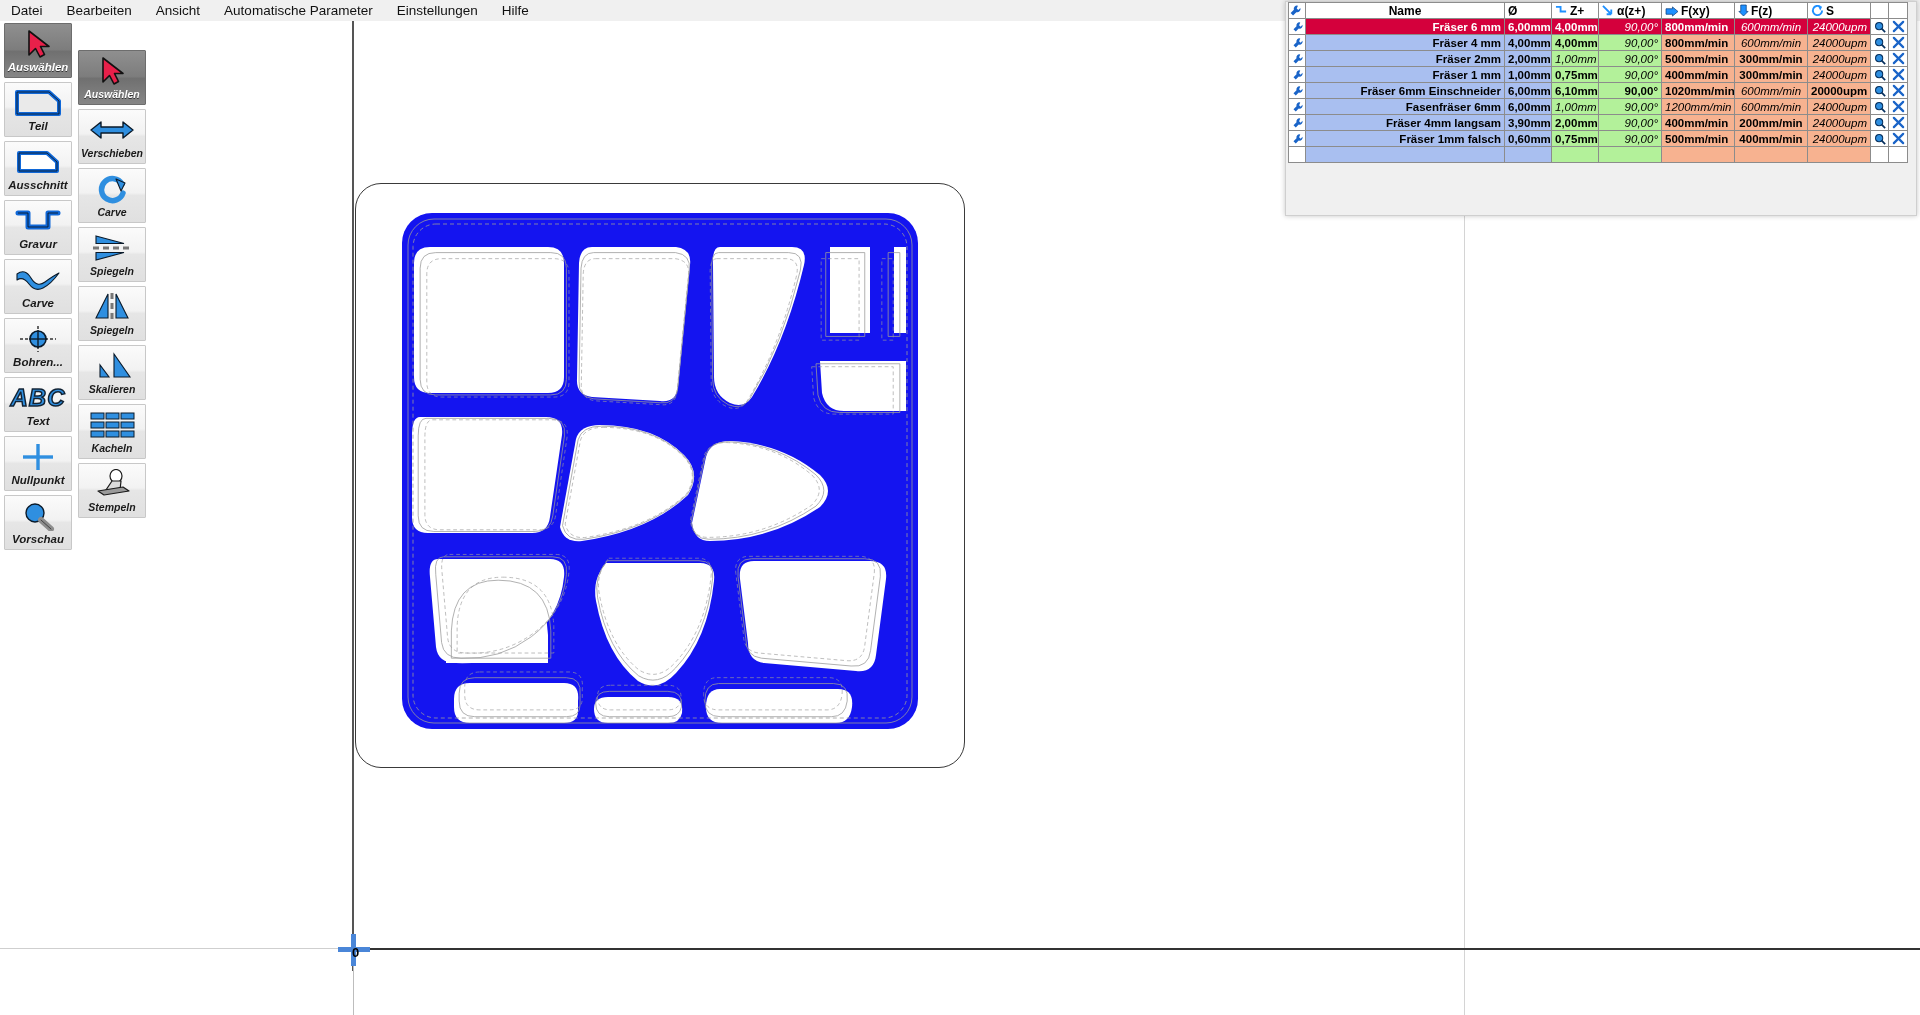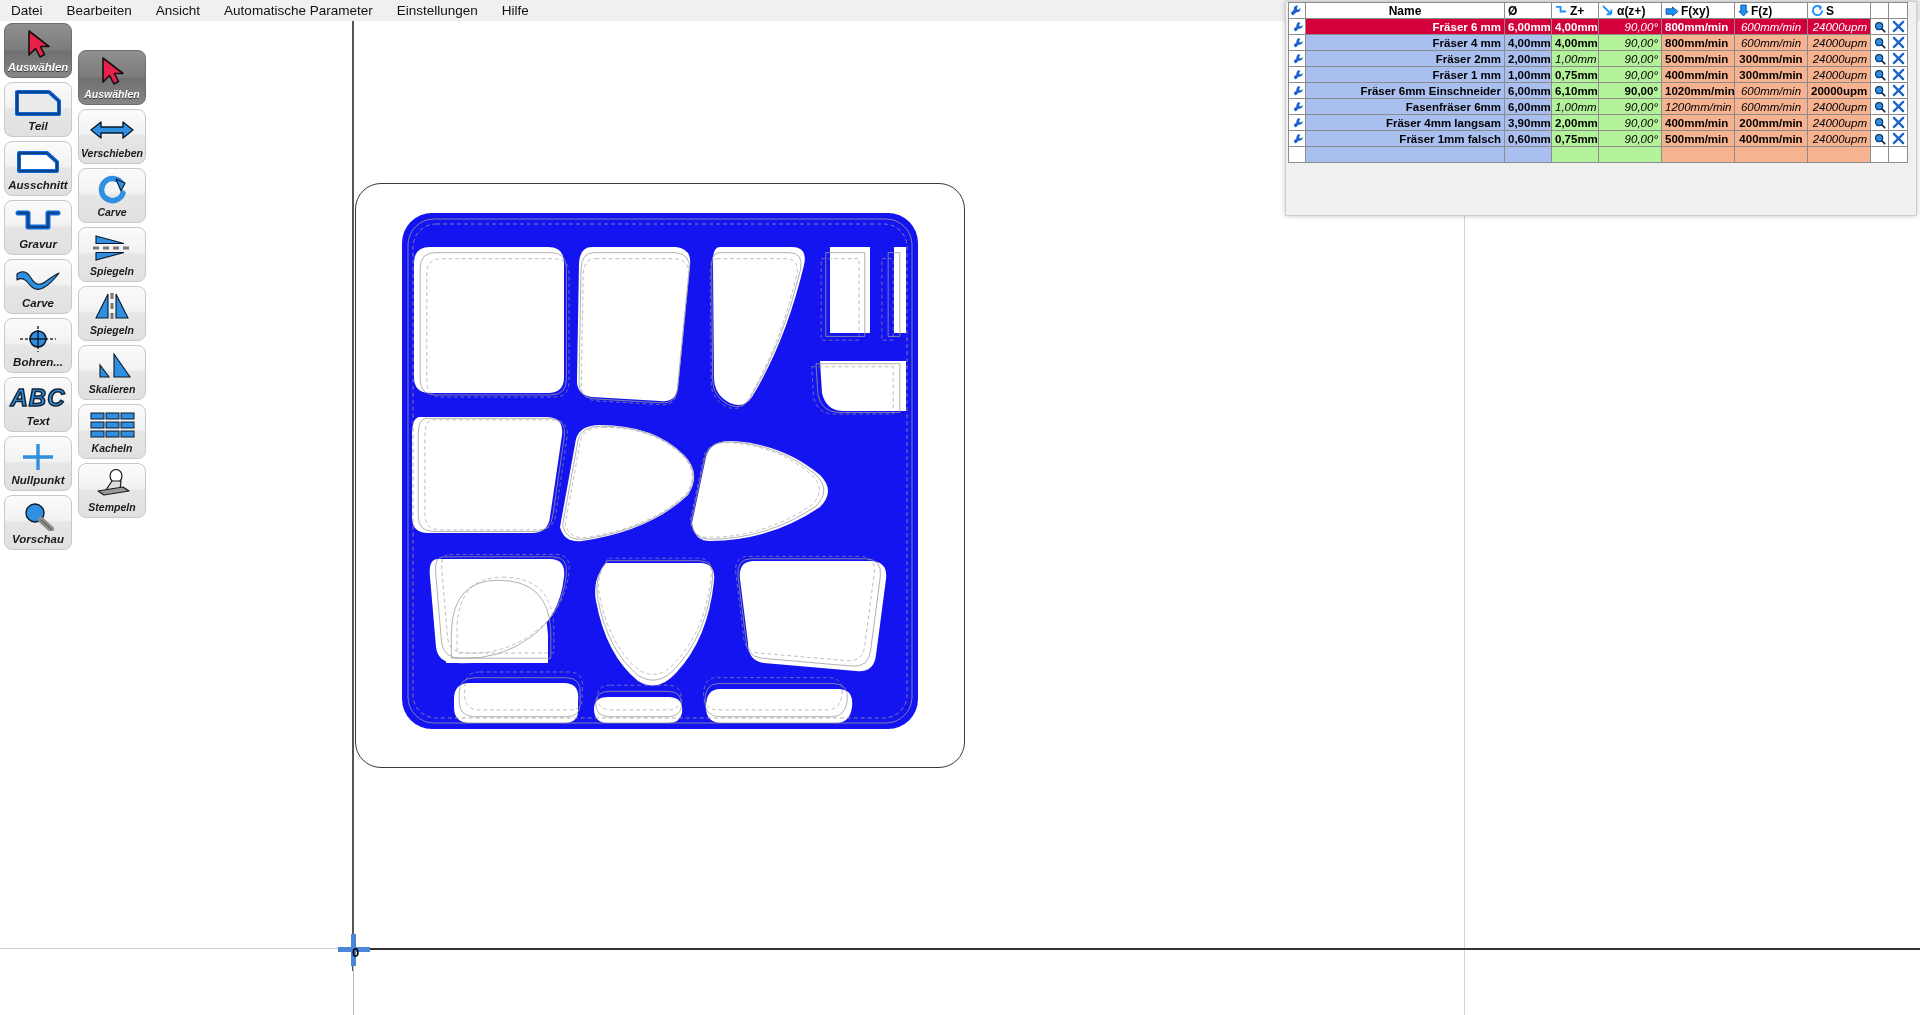--- a/index.html
+++ b/index.html
@@ -25,21 +25,21 @@
     padding:2px 11px;margin-right:2px;color:#111;white-space:nowrap;cursor:default;
   }
 
   
   #toolcol-a{position:absolute;left:4px;top:23px;width:68px;z-index:20;}
   #toolcol-b{position:absolute;left:78px;top:50px;width:68px;z-index:19;}
 
   .tool-btn{
     width:68px;height:55px;margin-bottom:4px;
     border:1px solid #c8c8c8;
-    border-radius:8px;
+    border-radius:1px;
     background:linear-gradient(to bottom,#fbfbfb 0%,#f2f2f2 45%,#e6e6e6 50%,#e0e0e0 100%);
     display:flex;flex-direction:column;align-items:center;justify-content:flex-end;
     box-sizing:border-box;
     cursor:default;
     position:relative;
     overflow:hidden;
   }
   .tool-btn.selected{
     background:linear-gradient(to bottom,#8f8f8f 0%,#7d7d7d 48%,#707070 52%,#868686 100%);
     border-color:#6d6d6d;

